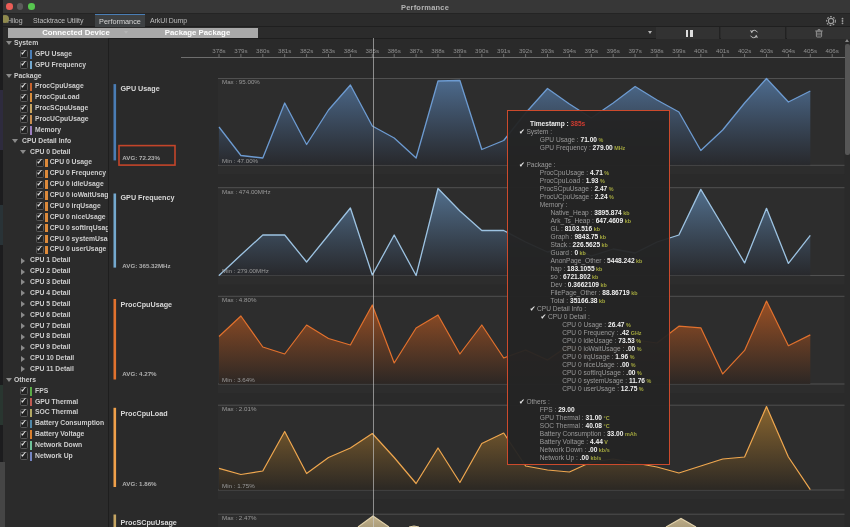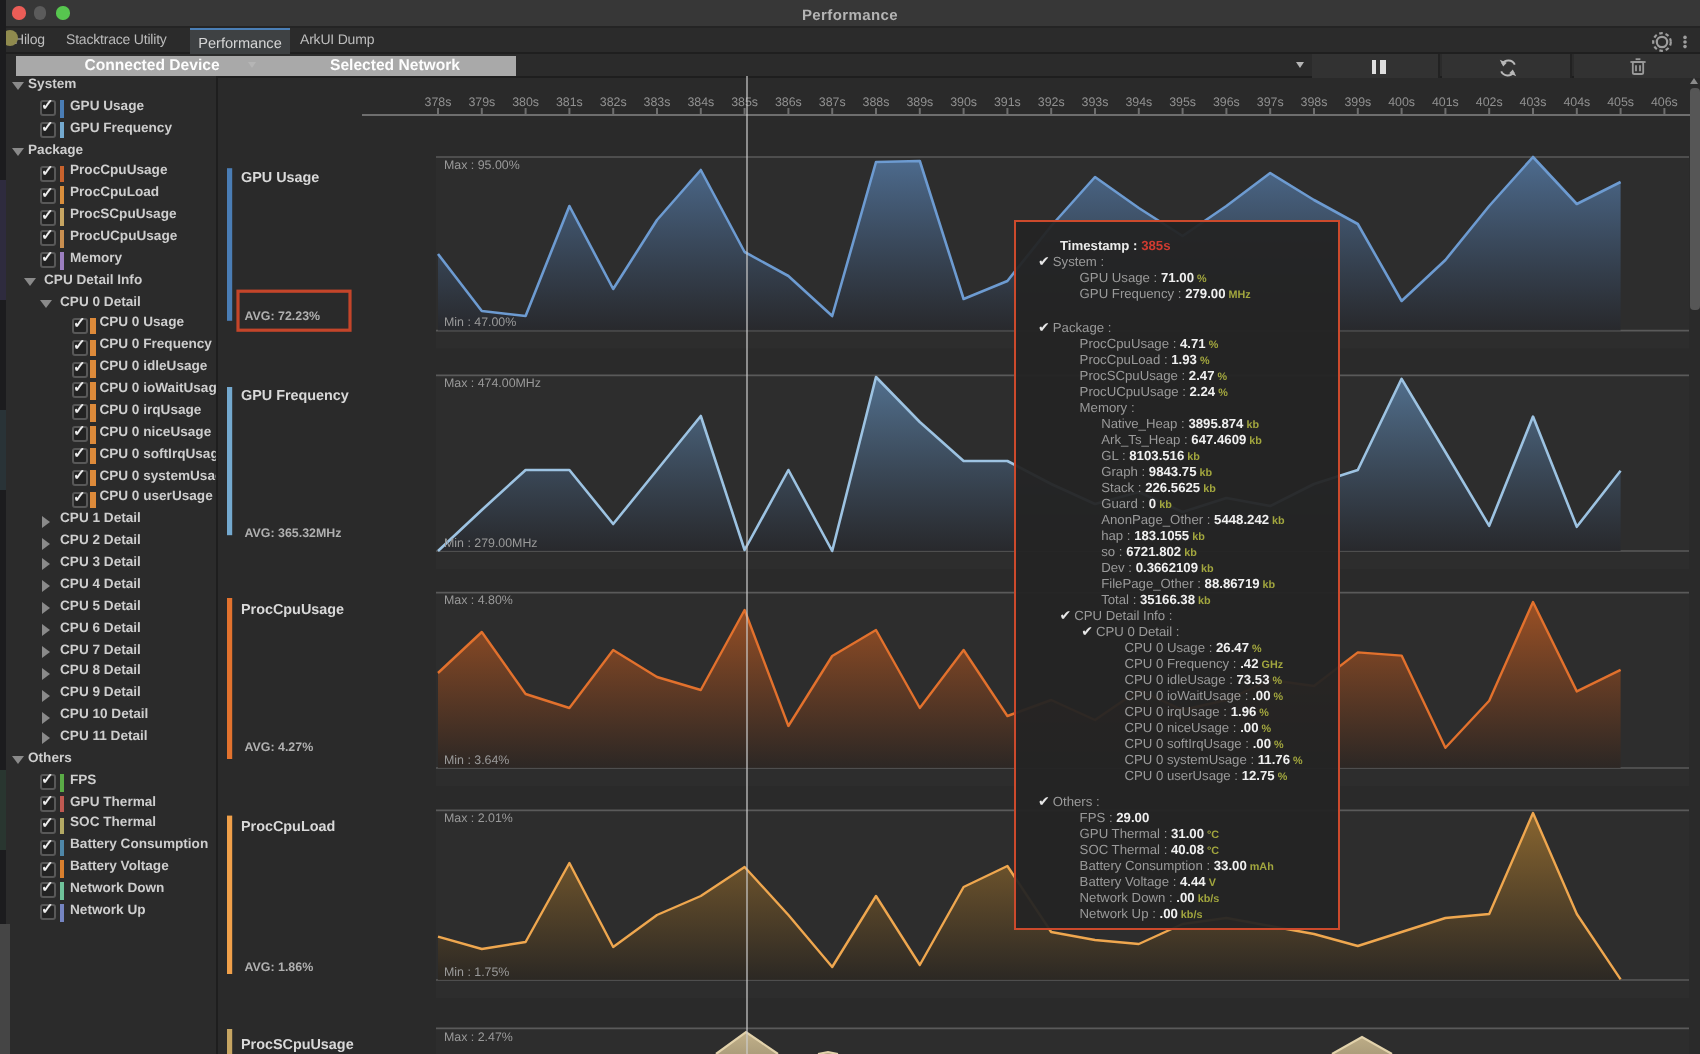--- a/index.html
+++ b/index.html
@@ -71,21 +71,21 @@
       <circle cx="22.5" cy="4.7" r="0.9"></circle>
         <circle cx="22.5" cy="7" r="0.9"></circle>
         <circle cx="22.5" cy="9.3" r="0.9"></circle>
     </g>
   </svg>
   <div style="position:absolute;left:1px;top:1px;width:8px;height:8px;border-radius:50%;background:#8f8a4e;"></div>
 </div>
 <div id="toolbar">
   <div class="combo" style="left:8px; width:136px;">Connected Device</div>
   <div style="position:absolute;left:124px;top:4px;width:0;height:0;border-left:2.8px solid transparent;border-right:2.8px solid transparent;border-top:3.6px solid #b5b5b5;"></div>
-  <div class="combo" style="left:137px; width:121px;">Selected Network</div>
+  <div class="combo" style="left:137px; width:121px;">Package Package</div>
   <div style="position:absolute;left:647.5px;top:4px;width:0;height:0;border-left:2.8px solid transparent;border-right:2.8px solid transparent;border-top:3.6px solid #b5b5b5;"></div>
   <div class="seg" style="left:655.5px; width:64.7px; border-right:1px solid #222;"></div>
   <div class="seg" style="left:721.2px; width:64.7px; border-right:1px solid #222;"></div>
   <div class="seg" style="left:786.9px; width:63.1px;"></div>
   <div style="position:absolute;left:686.2px;top:2.5px;width:2.2px;height:7px;background:#dedede;"></div>
   <div style="position:absolute;left:690.4px;top:2.5px;width:2.2px;height:7px;background:#dedede;"></div>
   <svg width="12" height="12" viewBox="0 0 12 12" style="position:absolute;left:748px;top:0.5px;">
     <g fill="none" stroke="#b8b8b8" stroke-width="1">
       <path d="M9.4,4.3 A3.6,3.6 0 0 0 3.1,4.0"></path>
       <path d="M2.6,7.7 A3.6,3.6 0 0 0 8.9,8.0"></path>

